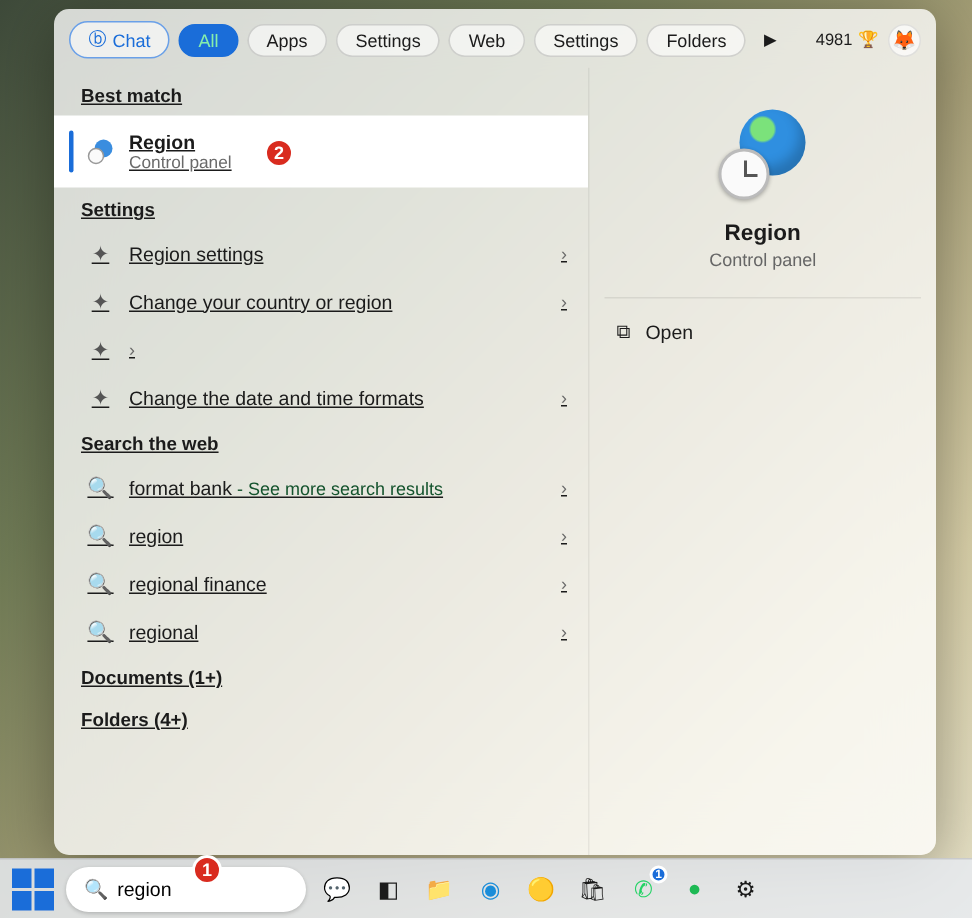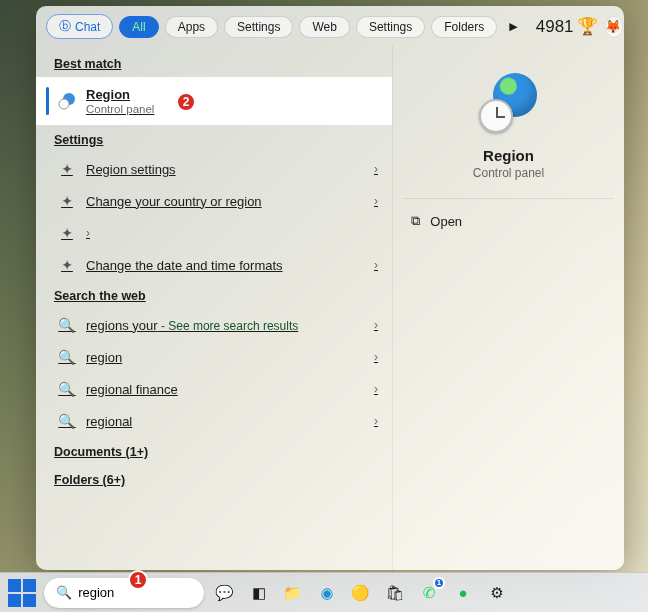--- a/index.html
+++ b/index.html
@@ -25,21 +25,21 @@
     display: inline-flex; align-items: center; gap: 4px;
     border: 1px solid rgba(0,0,0,0.15);
     background: rgba(255,255,255,0.6);
     border-radius: 16px; padding: 3px 12px; font-size: 12px; cursor: pointer;
     white-space: nowrap;
   }
   .chip.all { background: #1a6dd9; color: #86efac; border-color: #1a6dd9; }
   .chip.chat { color: #1a6dd9; border-color: #6aa0e8; }
   .more-arrow { font-size: 11px; padding: 4px 6px; cursor: pointer; }
   .filters .spacer { flex: 1; }
-  .points { font-size: 17px; display: flex; align-items: center; gap: 4px; }
+  .points { font-size: 11px; display: flex; align-items: center; gap: 4px; }
   .circle-icon { width: 22px; height: 22px; border-radius: 50%; display: flex; align-items: center; justify-content: center; background: rgba(255,255,255,0.7); border: 1px solid rgba(0,0,0,0.1); cursor: pointer; }
 
   .body { flex: 1; display: flex; overflow: hidden; }
   .left { flex: 1; overflow-y: auto; padding: 4px 0 10px 0; text-decoration: underline; }
   .right { width: 232px; border-left: 1px solid rgba(0,0,0,0.06); padding: 18px 10px; display: flex; flex-direction: column; align-items: center; }
 
   .section-title { font-size: 12.5px; font-weight: 600; padding: 8px 18px 6px; }
   .row {
     display: flex; align-items: center; gap: 10px; padding: 8px 14px 8px 22px;
     cursor: pointer; position: relative;
@@ -147,42 +147,42 @@
       <div class="row">
         <span class="icon">✦</span>
         <span class="label">Change the date and time formats</span>
         <span class="chev">›</span>
       </div>
 
       <div class="section-title">Search the web</div>
       <div class="row">
         <span class="icon">🔍</span>
         <span class="label">
-          <span>regions your</span><span class="secondary"> - See more search results</span>
+          <span>format bank</span><span class="secondary"> - See more search results</span>
         </span>
         <span class="chev">›</span>
       </div>
       <div class="row">
         <span class="icon">🔍</span>
         <span class="label">region</span>
         <span class="chev">›</span>
       </div>
       <div class="row">
         <span class="icon">🔍</span>
         <span class="label">regional finance</span>
         <span class="chev">›</span>
       </div>
       <div class="row">
         <span class="icon">🔍</span>
         <span class="label">regional</span>
         <span class="chev">›</span>
       </div>
 
       <div class="section-title">Documents (1+)</div>
-      <div class="section-title">Folders (6+)</div>
+      <div class="section-title">Folders (4+)</div>
     </div>
 
     <div class="right">
       <div class="big-icon">
         <div class="globe"></div>
           <div class="clock"></div>
       </div>
       <h3>Region</h3>
       <div class="subtitle">Control panel</div>
       <div class="divider"></div>

